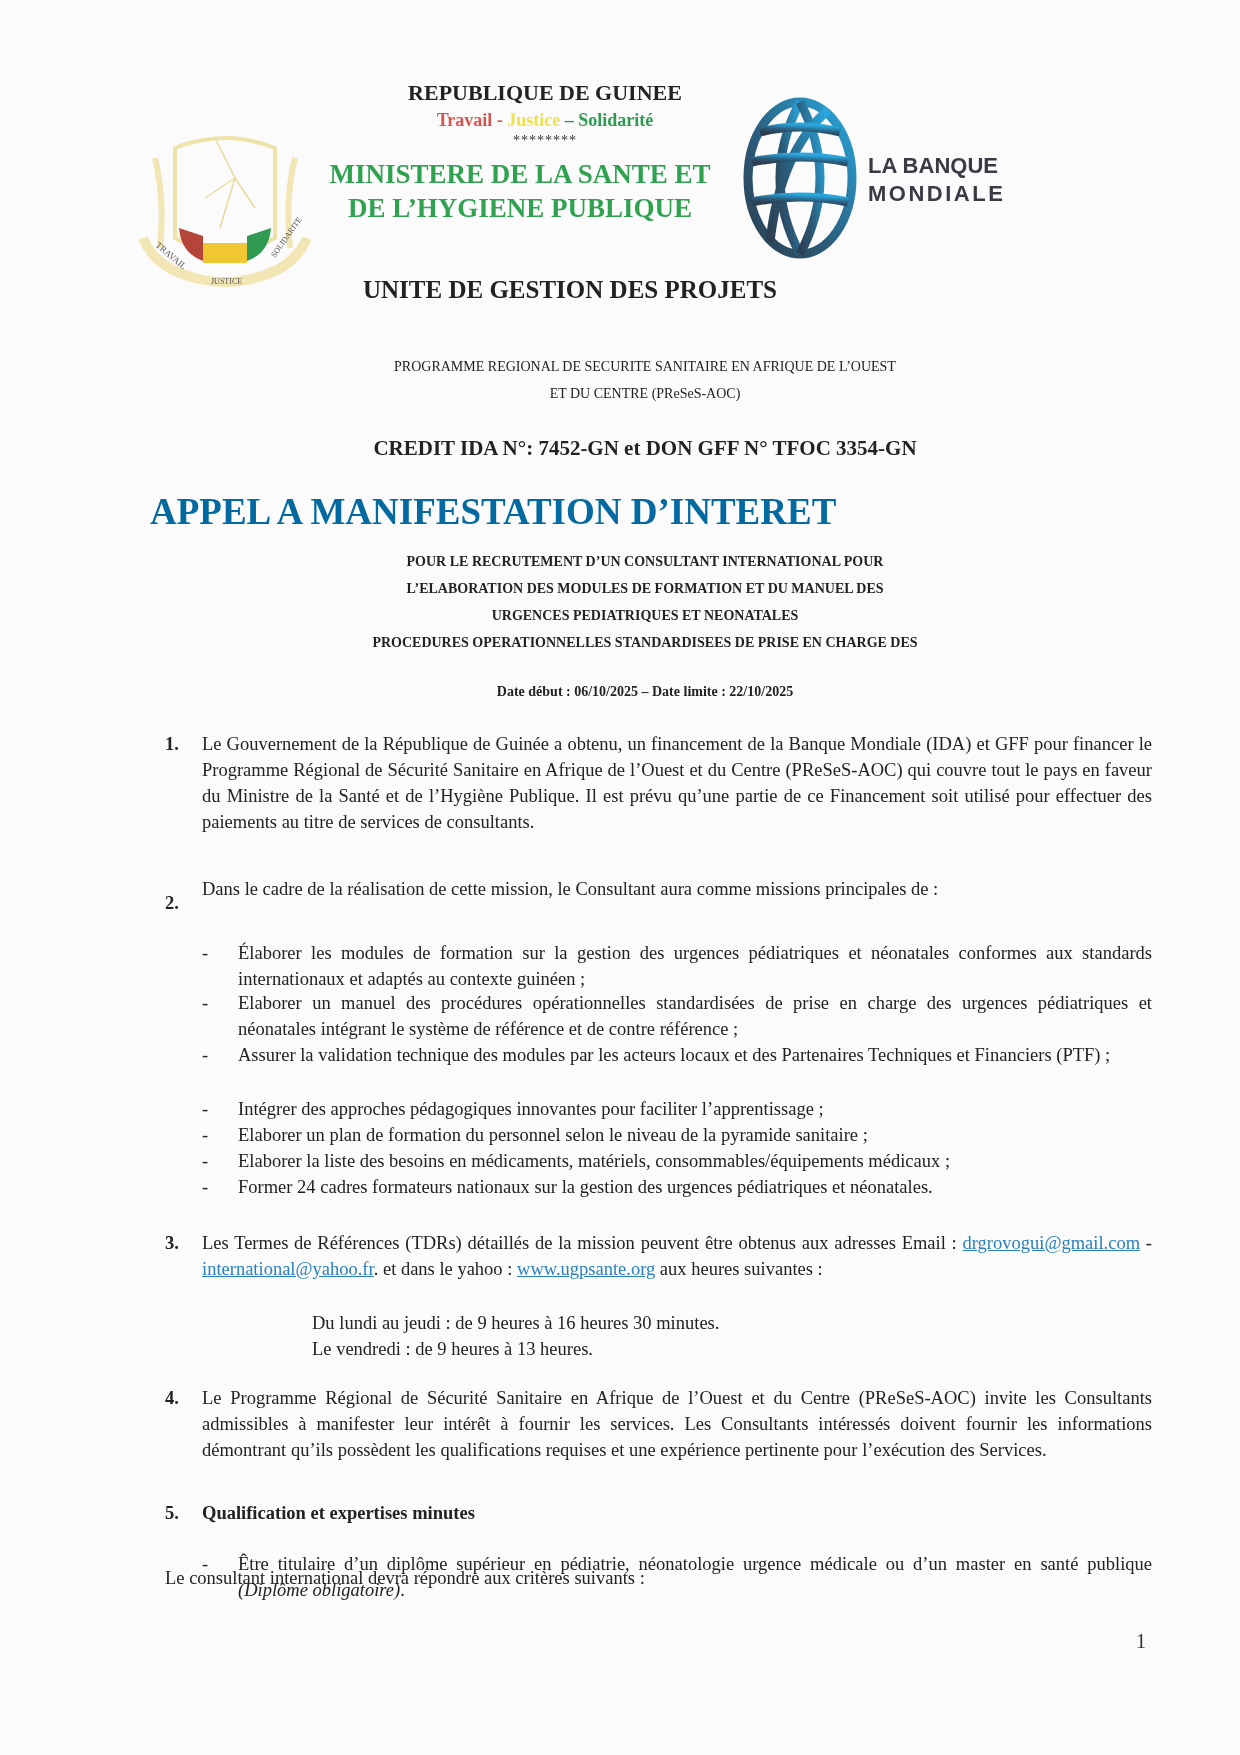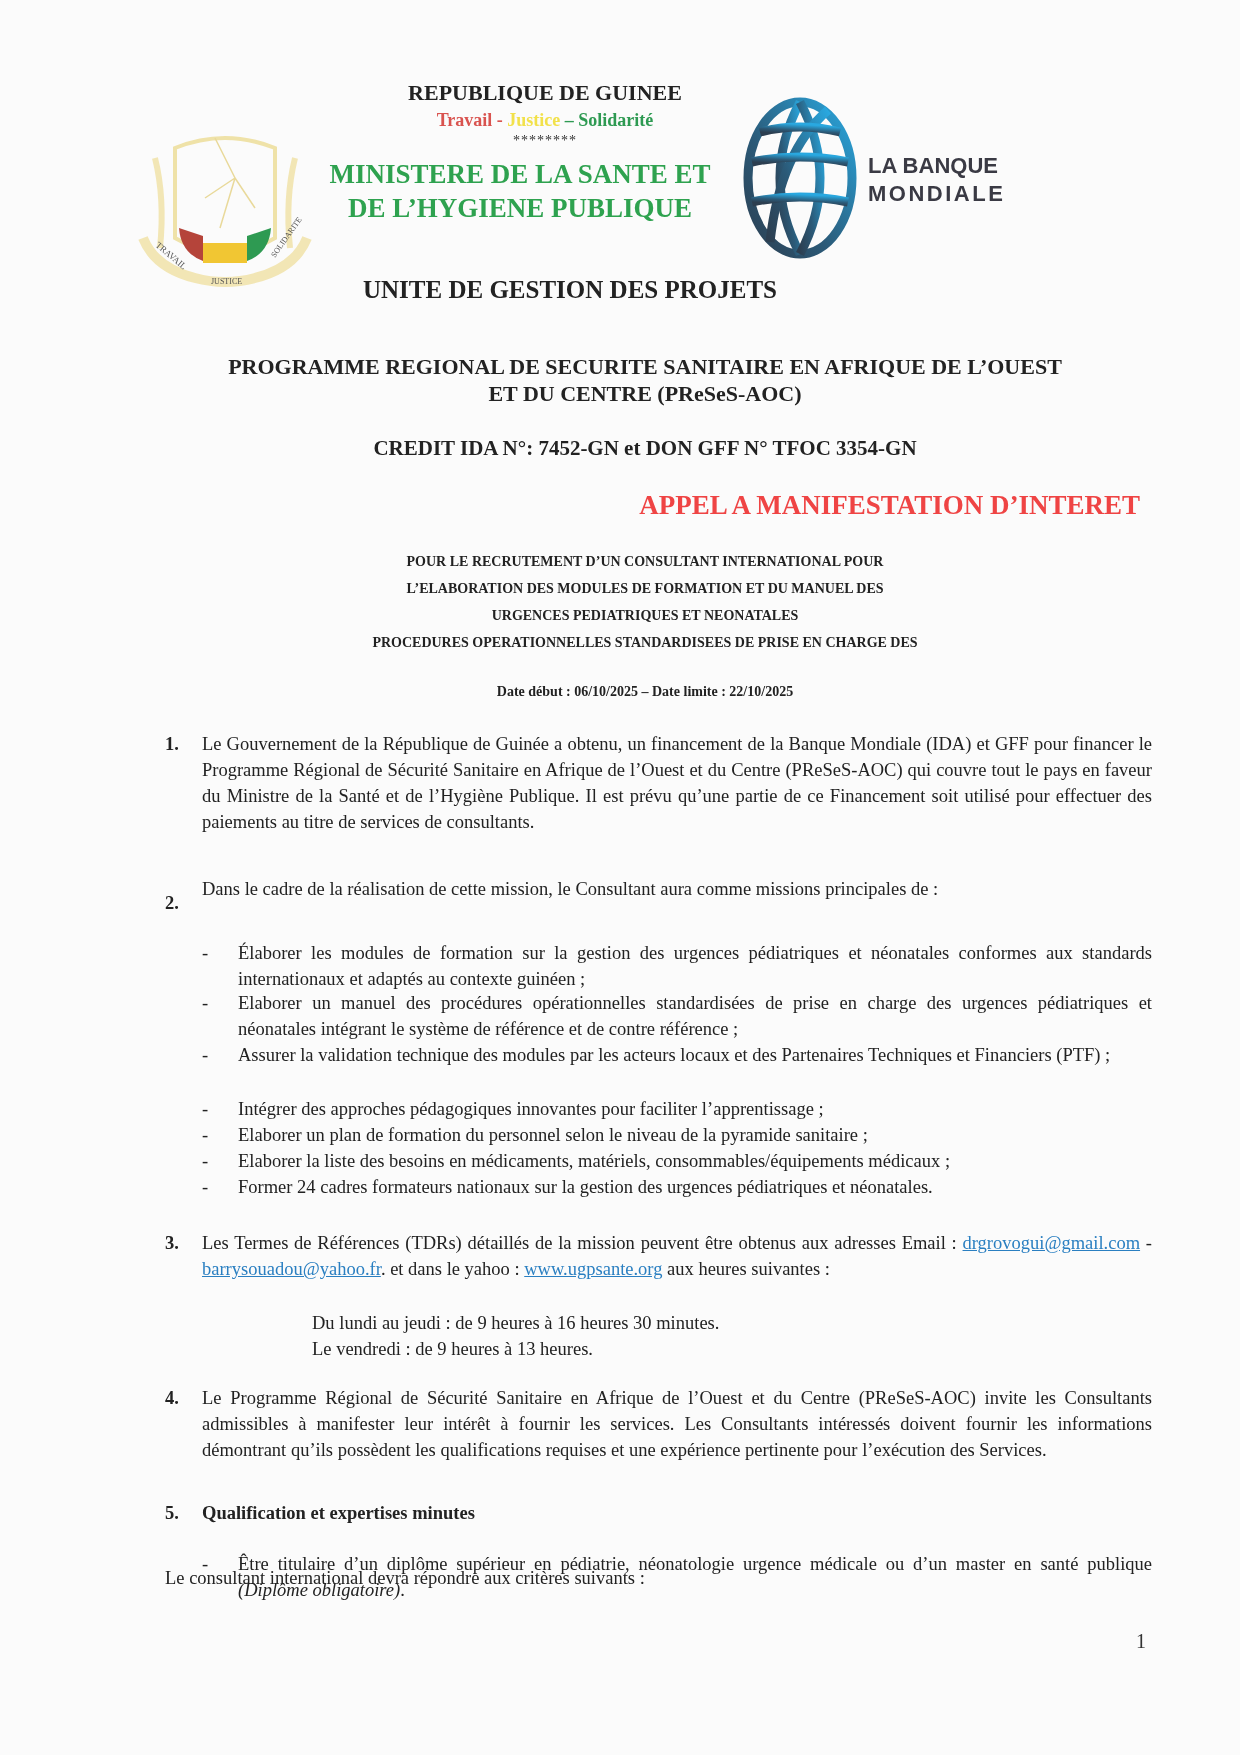--- a/index.html
+++ b/index.html
@@ -22,23 +22,23 @@
   .stars { left: 320px; top: 133px; width: 450px; font-size: 14px; text-align:center; color:#333; letter-spacing: 1px; }
   .ministry { left: 300px; top: 157px; width: 440px; font-size: 27px; font-weight: bold; color: #2ea24f; text-align:center; line-height: 34px; }
   .ugp { left: 320px; top: 276px; width: 500px; font-size: 25px; font-weight: bold; color:#222; text-align:center; }
 
   .coat { left: 135px; top: 118px; width: 180px; height: 180px; }
   .wb { left: 740px; top: 92px; width: 290px; height: 170px; }
   .wb-text { left: 868px; top: 152px; font-family: "Liberation Sans", sans-serif; font-weight: bold; color: #3a3a44; font-size: 22px; line-height: 28px; }
   .wb-text .l2 { letter-spacing: 2.5px; text-align: center; }
 
   
-  .prog { left: 150px; top: 353px; width: 990px; font-size: 22px; font-weight: bold; text-align:center; line-height: 27px; color:#222; }
+  .prog { left: 150px; top: 353px; width: 990px; font-size: 14px; font-weight: normal; text-align:center; line-height: 27px; color:#222; }
   .credit { left: 150px; top: 436px; width: 990px; font-size: 21px; font-weight: bold; text-align:center; color:#222; }
-  .ami { left: 150px; top: 490px; width: 990px; font-size: 27px; font-weight: bold; text-align:right; color:#ef4444; }
+  .ami { left: 150px; top: 490px; width: 990px; font-size: 37px; font-weight: bold; text-align:left; color:#0369a1; }
   .recr { left: 150px; top: 548px; width: 990px; font-size: 14px; font-weight: bold; text-align:center; line-height: 27px; color:#222; }
   .dates { left: 150px; top: 684px; width: 990px; font-size: 14px; font-weight: bold; text-align:center; color:#222; }
 
   
   .body { font-size: 18.5px; line-height: 26px; color: #222; }
   .num { font-weight: bold; position: absolute; }
   .para { position: absolute; text-align: justify; }
   .bullet-dash { position: absolute; }
   .link { color: #2a7fc1; text-decoration: underline; }
   .italic { font-style: italic; }
@@ -129,21 +129,21 @@
     <div class="para" style="left:238px; top:1096px; width:914px;">Intégrer des approches pédagogiques innovantes pour faciliter l’apprentissage ;</div>
     <span class="bullet-dash" style="left:202px; top:1122px;">-</span>
     <div class="para" style="left:238px; top:1122px; width:914px;">Elaborer un plan de formation du personnel selon le niveau de la pyramide sanitaire ;</div>
     <span class="bullet-dash" style="left:202px; top:1148px;">-</span>
     <div class="para" style="left:238px; top:1148px; width:914px;">Elaborer la liste des besoins en médicaments, matériels, consommables/équipements médicaux ;</div>
     <span class="bullet-dash" style="left:202px; top:1174px;">-</span>
     <div class="para" style="left:238px; top:1174px; width:914px;">Former 24 cadres formateurs nationaux sur la gestion des urgences pédiatriques et néonatales.</div>
 
     <span class="num" style="left:165px; top:1230px;">3.</span>
     <div class="para" style="left:202px; top:1230px; width:950px;">
-      <span>Les Termes de Références (TDRs) détaillés de la mission peuvent être obtenus aux adresses Email : </span><a class="link">drgrovogui@gmail.com</a><span>  - </span> <a class="link">barrysouadou@yahoo.fr</a><span>. et dans le yahoo : </span><a class="link">www.ugpsante.org</a><span>  aux heures suivantes :</span>
+      <span>Les Termes de Références (TDRs) détaillés de la mission peuvent être obtenus aux adresses Email : </span><a class="link">drgrovogui@gmail.com</a><span>  - </span> <a class="link">international@yahoo.fr</a><span>. et dans le yahoo : </span><a class="link">www.ugpsante.org</a><span>  aux heures suivantes :</span>
     </div>
     <div class="para" style="left:312px; top:1310px; width:800px;">Du lundi au jeudi : de 9 heures à 16 heures 30 minutes.</div>
     <div class="para" style="left:312px; top:1336px; width:800px;">Le vendredi : de 9 heures à 13 heures.</div>
 
     <span class="num" style="left:165px; top:1385px;">4.</span>
     <div class="para" style="left:202px; top:1385px; width:950px;">Le Programme Régional de Sécurité Sanitaire en Afrique de l’Ouest et du Centre (PReSeS-AOC) invite les Consultants admissibles à manifester leur intérêt à fournir les services. Les Consultants intéressés doivent fournir les informations démontrant qu’ils possèdent les qualifications requises et une expérience pertinente pour l’exécution des Services.</div>
 
     <span class="num" style="left:165px; top:1500px;">5.</span>
     <div class="para b" style="left:202px; top:1500px; width:950px;">Qualification et expertises minutes</div>
     <div class="para" style="left:165px; top:1525px; width:990px;margin-top:40px;">Le consultant international devra répondre aux critères suivants :</div>

